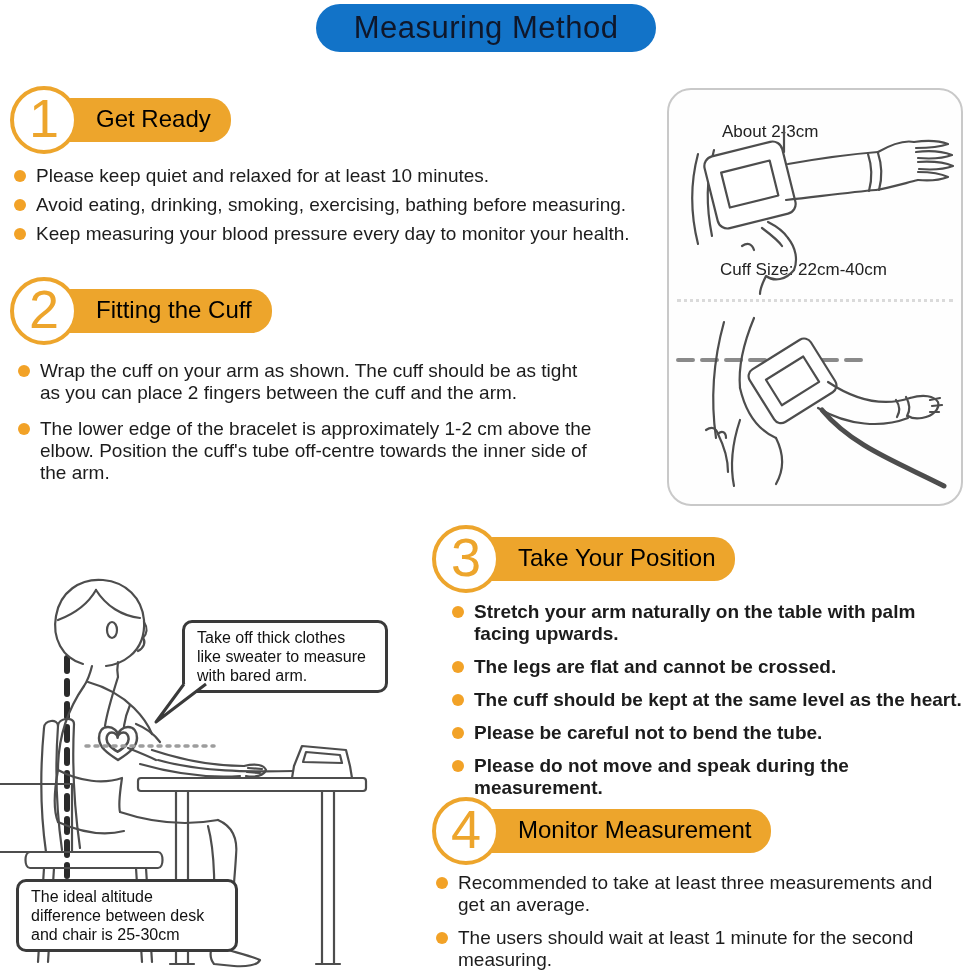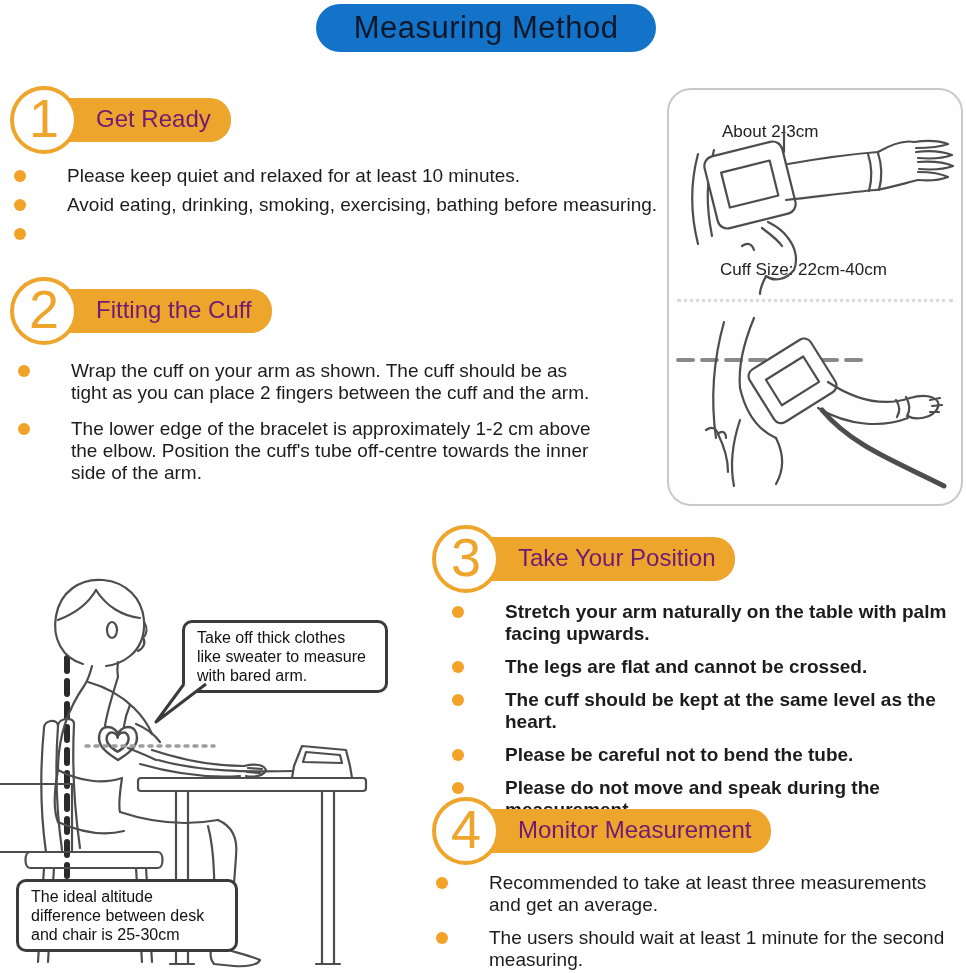--- a/index.html
+++ b/index.html
@@ -13,25 +13,25 @@
     display:flex;align-items:center;justify-content:center;letter-spacing:.5px;
   }
   .step-header{position:absolute;display:flex;align-items:center;height:68px;}
   .num-circle{
     box-sizing:border-box;width:68px;height:68px;border:4px solid #eda52c;border-radius:50%;
     background:#fff;color:#eda52c;font-size:54px;line-height:1;
     display:flex;align-items:center;justify-content:center;z-index:2;padding-bottom:4px;
   }
   .pill{
     height:42px;margin-left:-28px;background:#eda52c;border-radius:21px;
-    color:#701a75;font-size:24px;display:flex;align-items:center;
+    color:#000000;font-size:24px;display:flex;align-items:center;
     padding:0 20px 2px 46px;white-space:nowrap;z-index:1;
   }
   .bullets{position:absolute;}
-  .bullet{display:flex;font-size:19px;line-height:22px;gap:31px;}
+  .bullet{display:flex;font-size:19px;line-height:22px;}
   .gap-sm  .bullet{margin-bottom:7px;}
   .gap-md  .bullet{margin-bottom:11px;}
   .gap-lg  .bullet{margin-bottom:14px;}
   .dot{flex:0 0 auto;width:12px;height:12px;border-radius:50%;background:#f2a227;margin:5px 10px 0 4px;}
   .panel{
     position:absolute;left:667px;top:88px;width:296px;height:418px;box-sizing:border-box;
     border:2px solid #c9c9c9;border-radius:24px;background:#fefefe;
   }
   .panel-divider{position:absolute;left:677px;top:299px;width:276px;height:0;border-top:3px dotted #dadada;}
   .diagram-label{position:absolute;font-size:17px;color:#222;}
@@ -61,20 +61,21 @@
     <div class="bullet">
         <span class="dot"></span>
         <span>Please keep quiet and relaxed for at least 10 minutes.</span>
       </div>
     <div class="bullet">
         <span class="dot"></span>
         <span>Avoid eating, drinking, smoking, exercising, bathing before measuring.</span>
       </div>
     <div class="bullet">
         <span class="dot"></span>
+        <span>Keep measuring your blood pressure every day to monitor your health.</span>
       </div>
   </div>
 
   <div class="step-header" style="left:10px;top:277px;">
     <div class="num-circle">2</div>
     <div class="pill">Fitting the Cuff</div>
   </div>
 
   <div class="bullets gap-lg" style="left:14px;top:360px;width:578px;">
     <div class="bullet">

